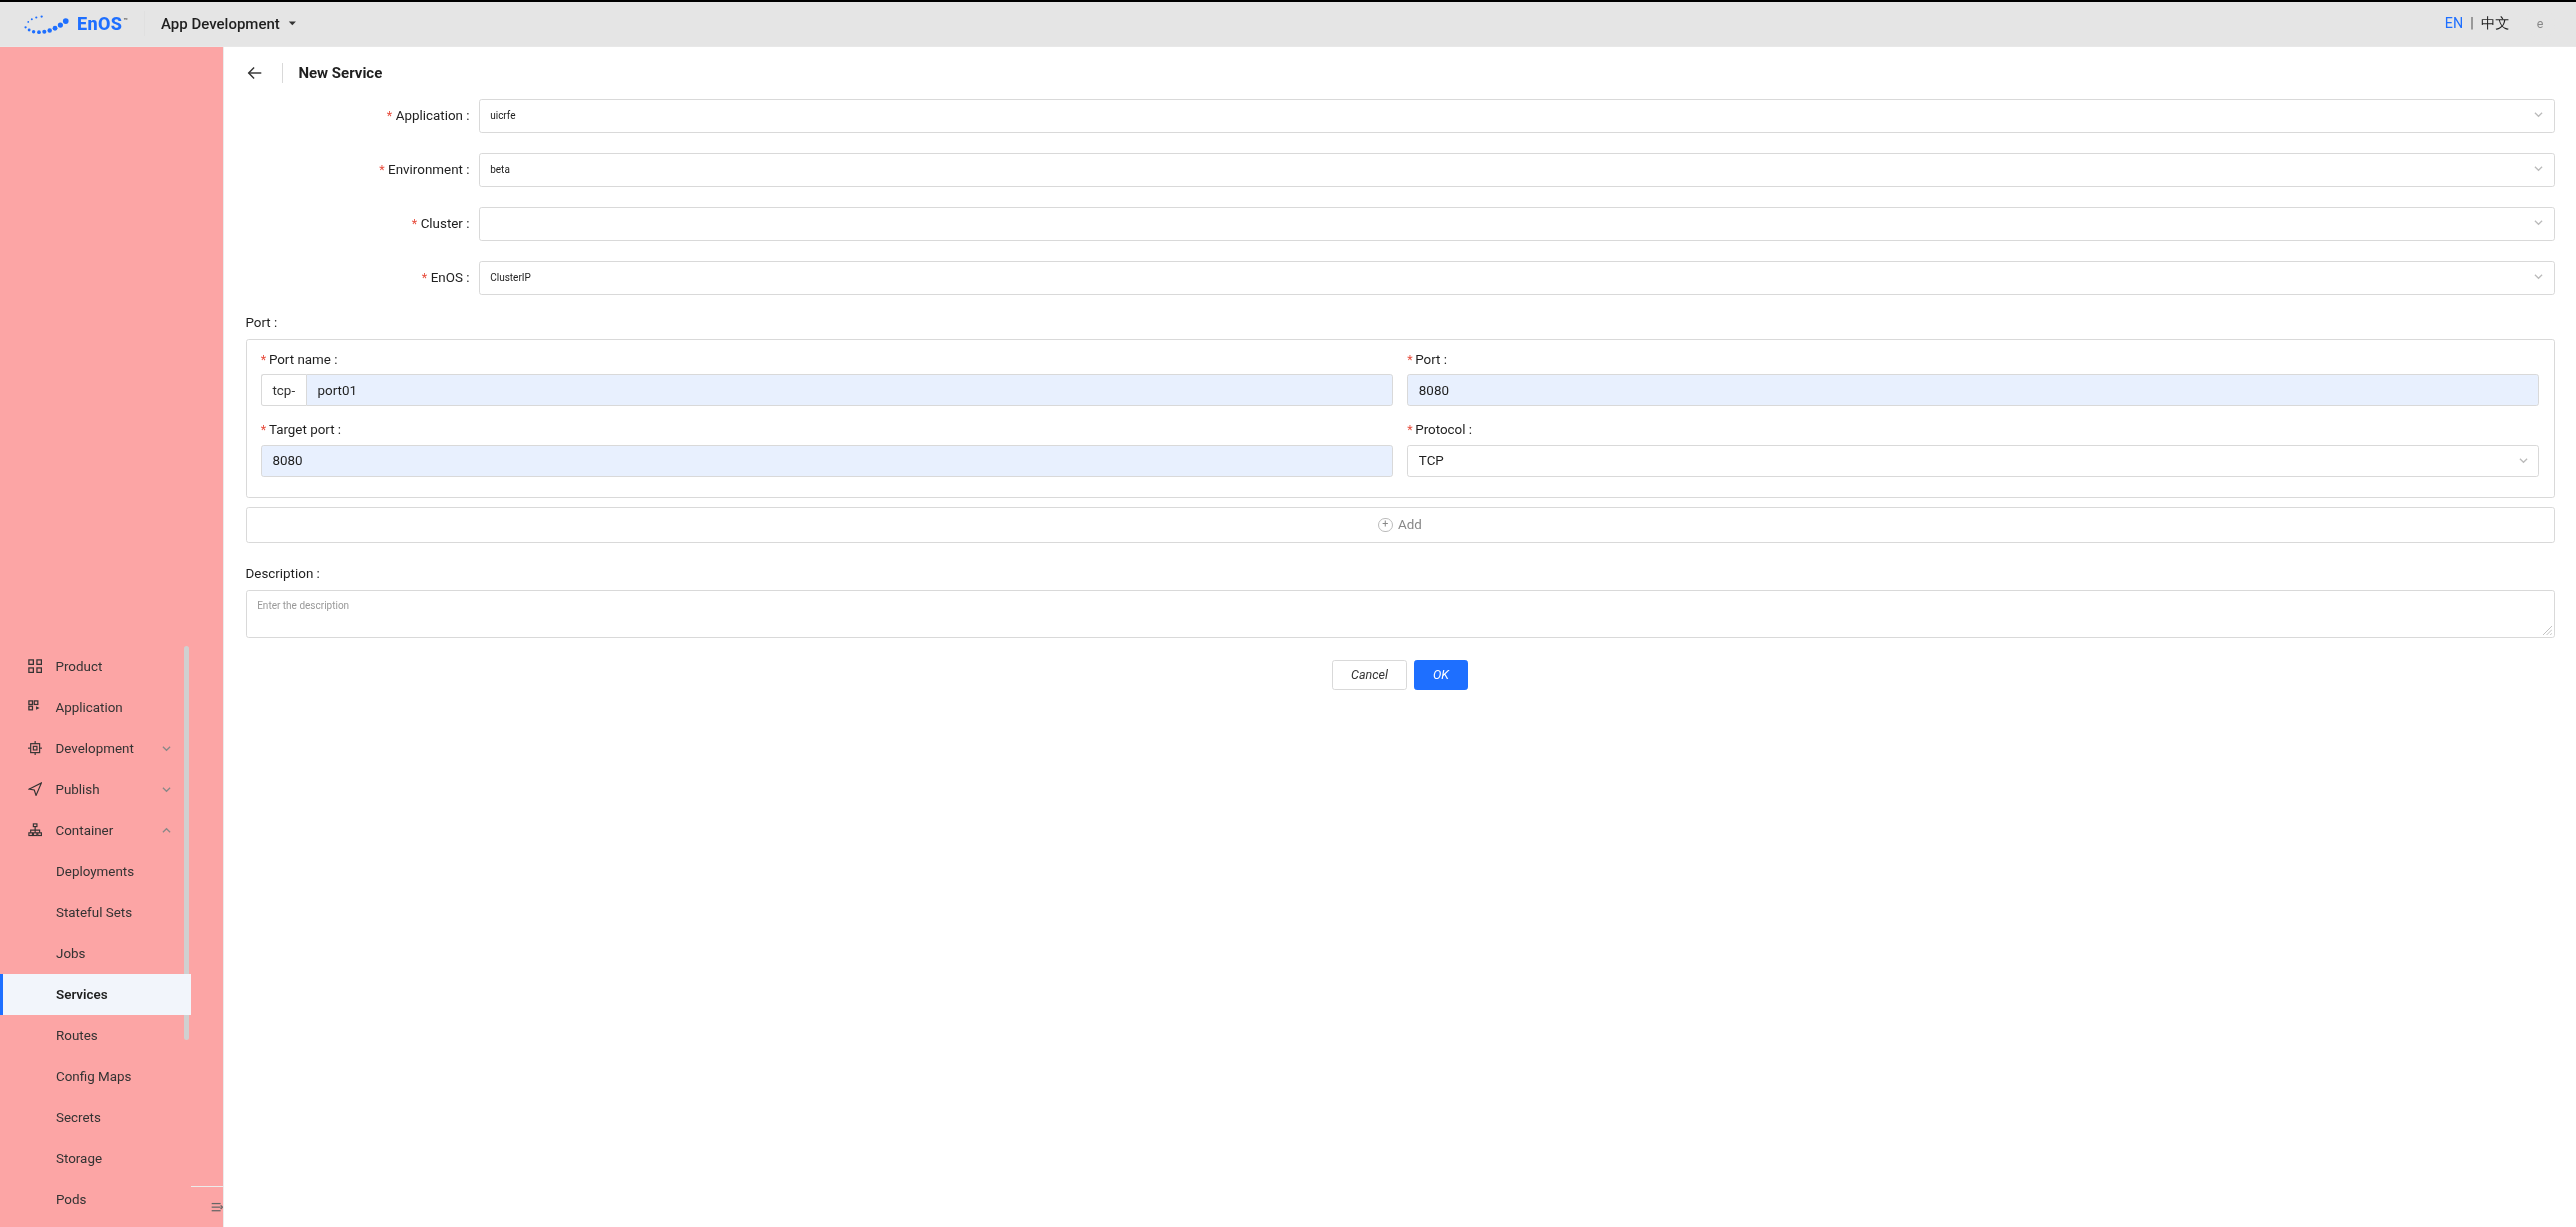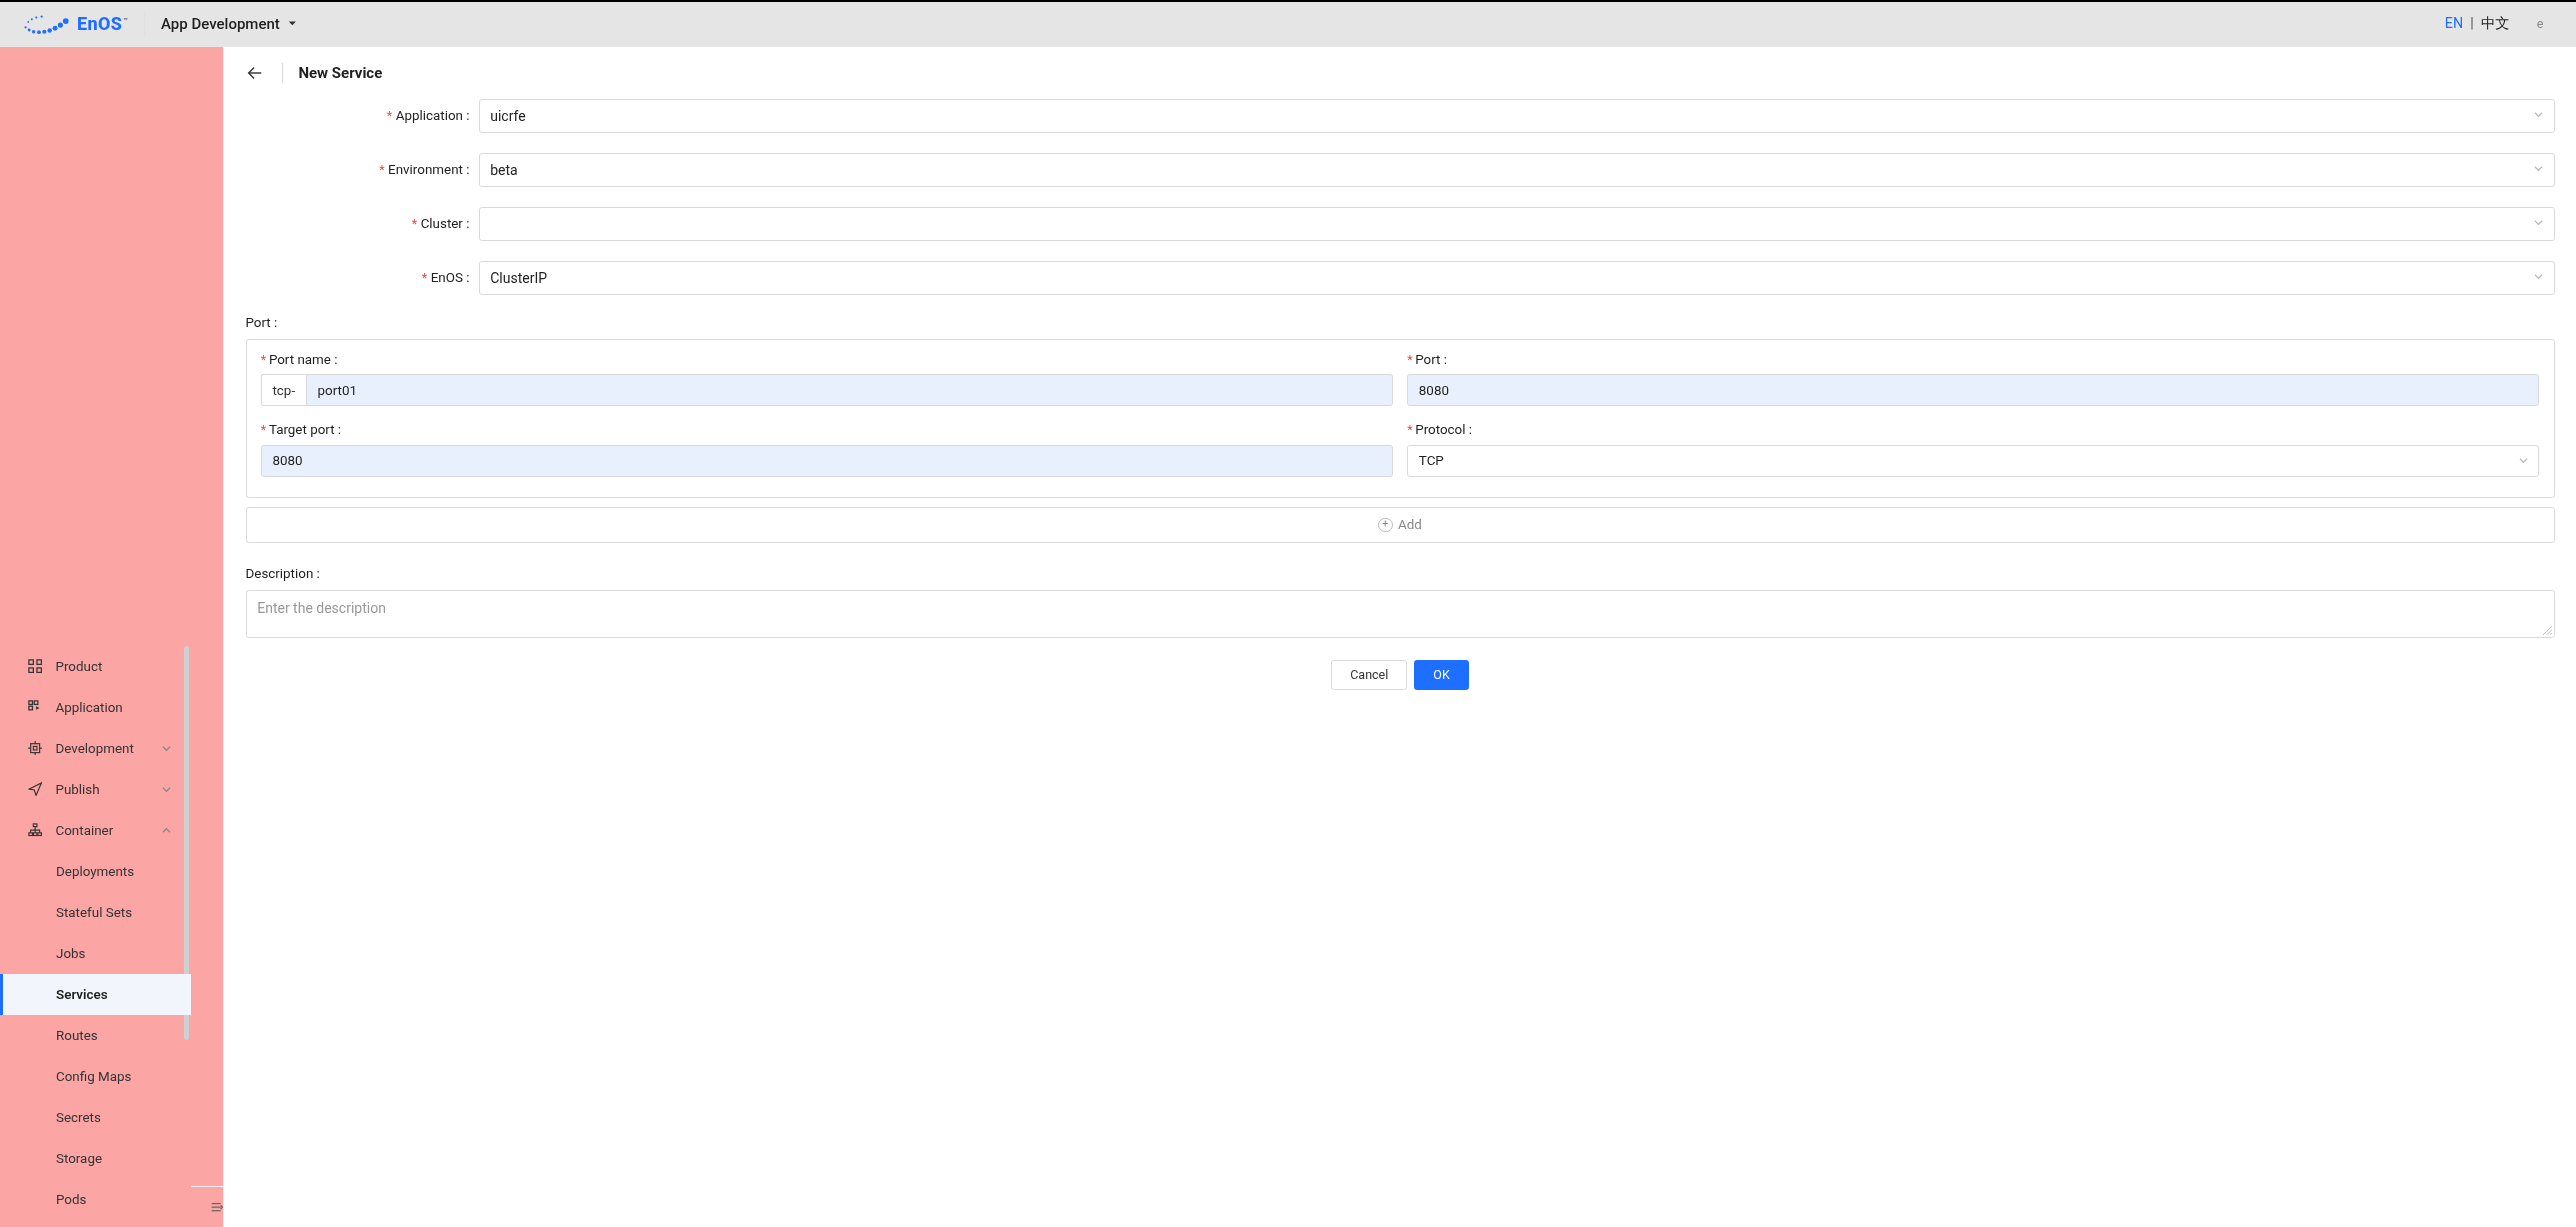--- a/index.html
+++ b/index.html
@@ -118,21 +118,21 @@
   }
   .req { color: #e74c3c; margin-right: 3.6px; font-size:12.5px;}
   .control { flex: 1; }
   .select, .input, .textarea {
     width: 100%;
     height: 34px;
     border: 0.9px solid #d9d9d9;
     border-radius: 2.7px;
     background: #fff;
     padding: 0 10.7px;
-    font-size: 14px;
+    font-size: 10px;
     display: flex; align-items: center; justify-content: space-between;
     color: #222;
   }
   .select .caret { color: #bbb; font-size: 10.7px;}
   .textarea {
     height: 48px; padding: 9px 10.7px; align-items: flex-start;
     color: #999; resize: both; position: relative;
   }
   .textarea .resize-handle{
     position:absolute; right:1.8px; bottom:1.8px; width:9px; height:9px;
@@ -176,21 +176,21 @@
     background: #fff; color: #888;
     display: flex; align-items:center; justify-content:center; gap:5.4px;
     font-size: 13.4px; cursor:pointer;
   }
   .add-btn .plus {
     width:14.3px; height:14.3px; border:0.9px solid #bbb; border-radius:50%;
     display:inline-flex; align-items:center; justify-content:center; font-size:10.7px; line-height:1;
   }
 
   .footer-actions {
-    display:flex; gap:7px; justify-content:center; margin-top: 21.5px;
+    display:flex; gap:7px; justify-content:center; margin-top: 21.5px; font-style: italic;
   }
   .btn { height:30px; padding:0 18px; border-radius:2.7px; font-size:12.5px; cursor:pointer; display:inline-flex; align-items:center; justify-content:center;}
   .btn-default { background:#fff; border:0.9px solid #d9d9d9; color:#333;}
   .btn-primary { background:#1e6fff; border:0.9px solid #1e6fff; color:#fff;}
 
 </style>
 </head>
 <body>
 
 <div class="topline"></div>

